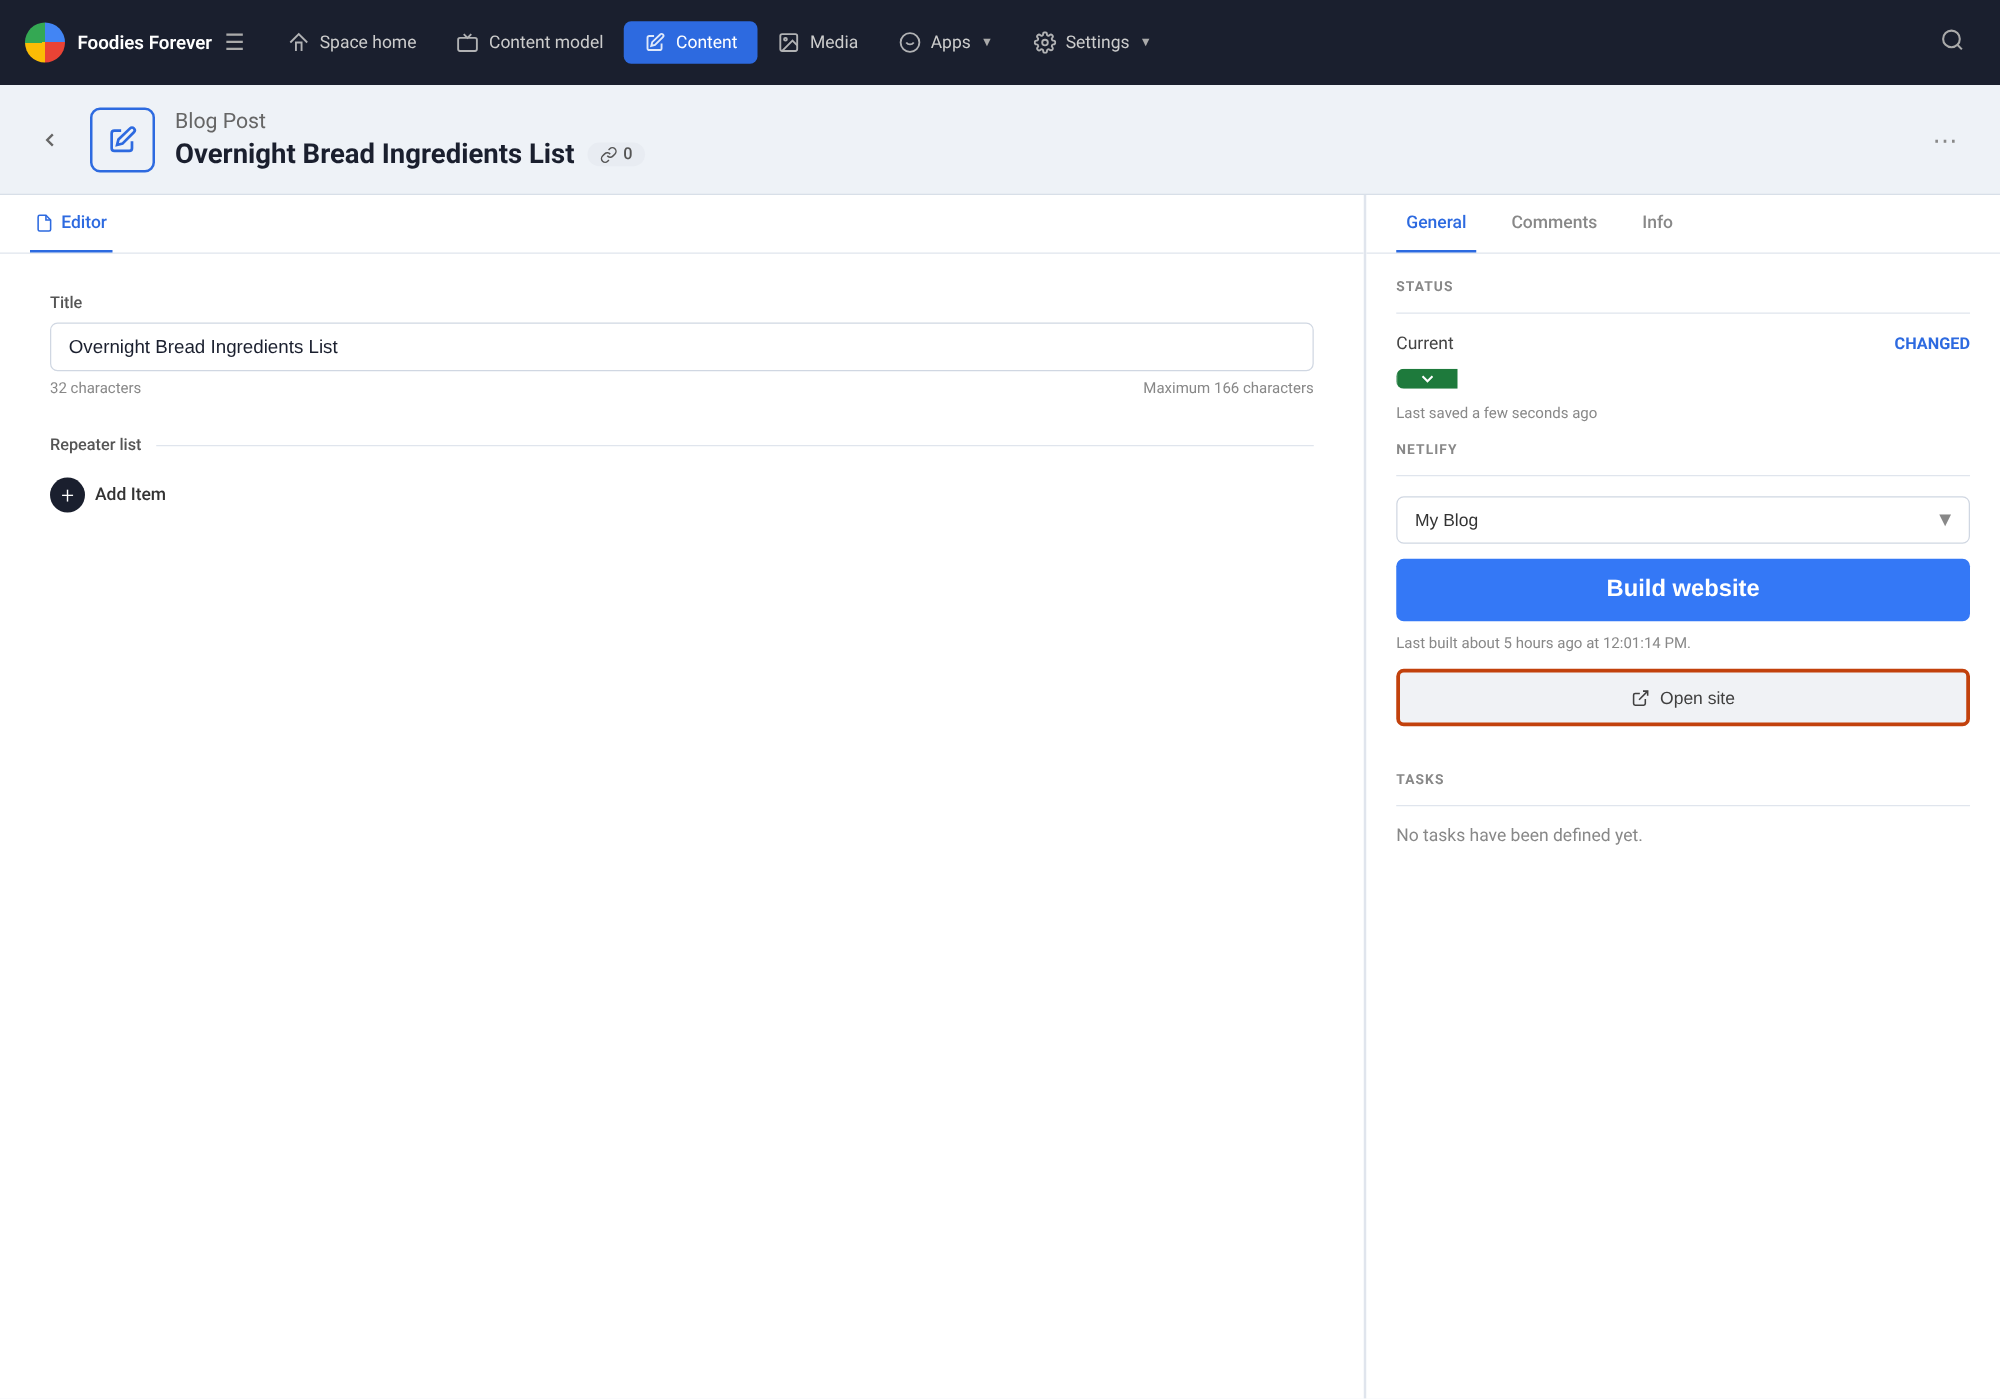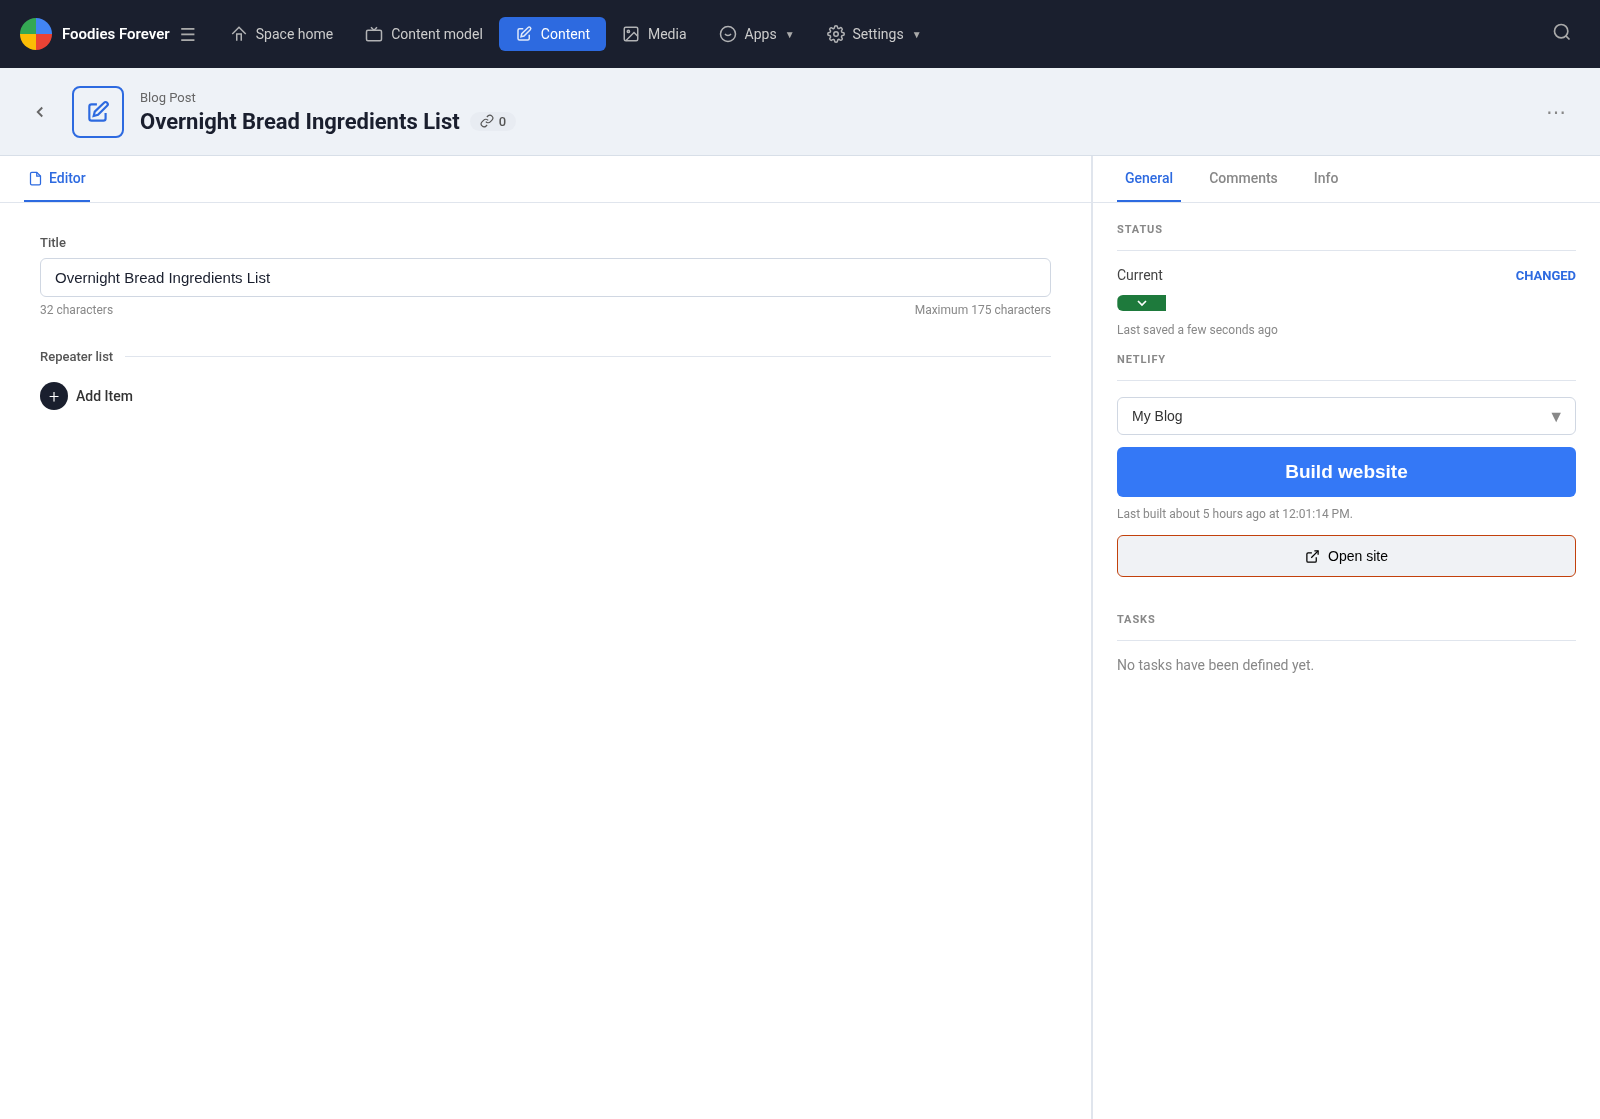--- a/index.html
+++ b/index.html
@@ -82,21 +82,21 @@
       border: 2px solid #2d6ae0;
       border-radius: 8px;
       display: flex;
       align-items: center;
       justify-content: center;
       color: #2d6ae0;
       font-size: 22px;
     }
     .header-text { flex: 1; }
     .header-content-type {
-      font-size: 13px;
+      font-size: 17px;
       color: #666;
       margin-bottom: 4px;
     }
     .header-title {
       font-size: 22px;
       font-weight: 700;
       color: #1a1f2e;
       display: flex;
       align-items: center;
       gap: 10px;
@@ -364,22 +364,22 @@
       margin-bottom: 10px;
     }
     .last-built {
       font-size: 12px;
       color: #888;
       margin-bottom: 14px;
     }
     .open-site-btn {
       width: 100%;
       background: #f0f2f5;
-      color: #000000;
-      border: 1px solid #c2410c;
+      color: #404040;
+      border: 3px solid #c2410c;
       border-radius: 6px;
       padding: 12px;
       font-size: 14px;
       font-weight: 500;
       cursor: pointer;
       display: flex;
       align-items: center;
       justify-content: center;
       gap: 8px;
       margin-bottom: 20px;
@@ -511,21 +511,21 @@
         <span>Editor</span>
       </div>
     </div>
 
     <div class="editor-content">
       <div>
         <div class="field-label">Title</div>
         <input class="field-input" type="text" value="Overnight Bread Ingredients List" style="">
         <div class="field-meta">
           <span>32 characters</span>
-          <span>Maximum 175 characters</span>
+          <span>Maximum 166 characters</span>
         </div>
       </div>
 
       <div class="repeater-section">
         <div class="repeater-label">
           <span>Repeater list</span>
           <div class="repeater-divider"></div>
         </div>
         <div class="add-item-btn">
           <div class="add-circle">+</div>

